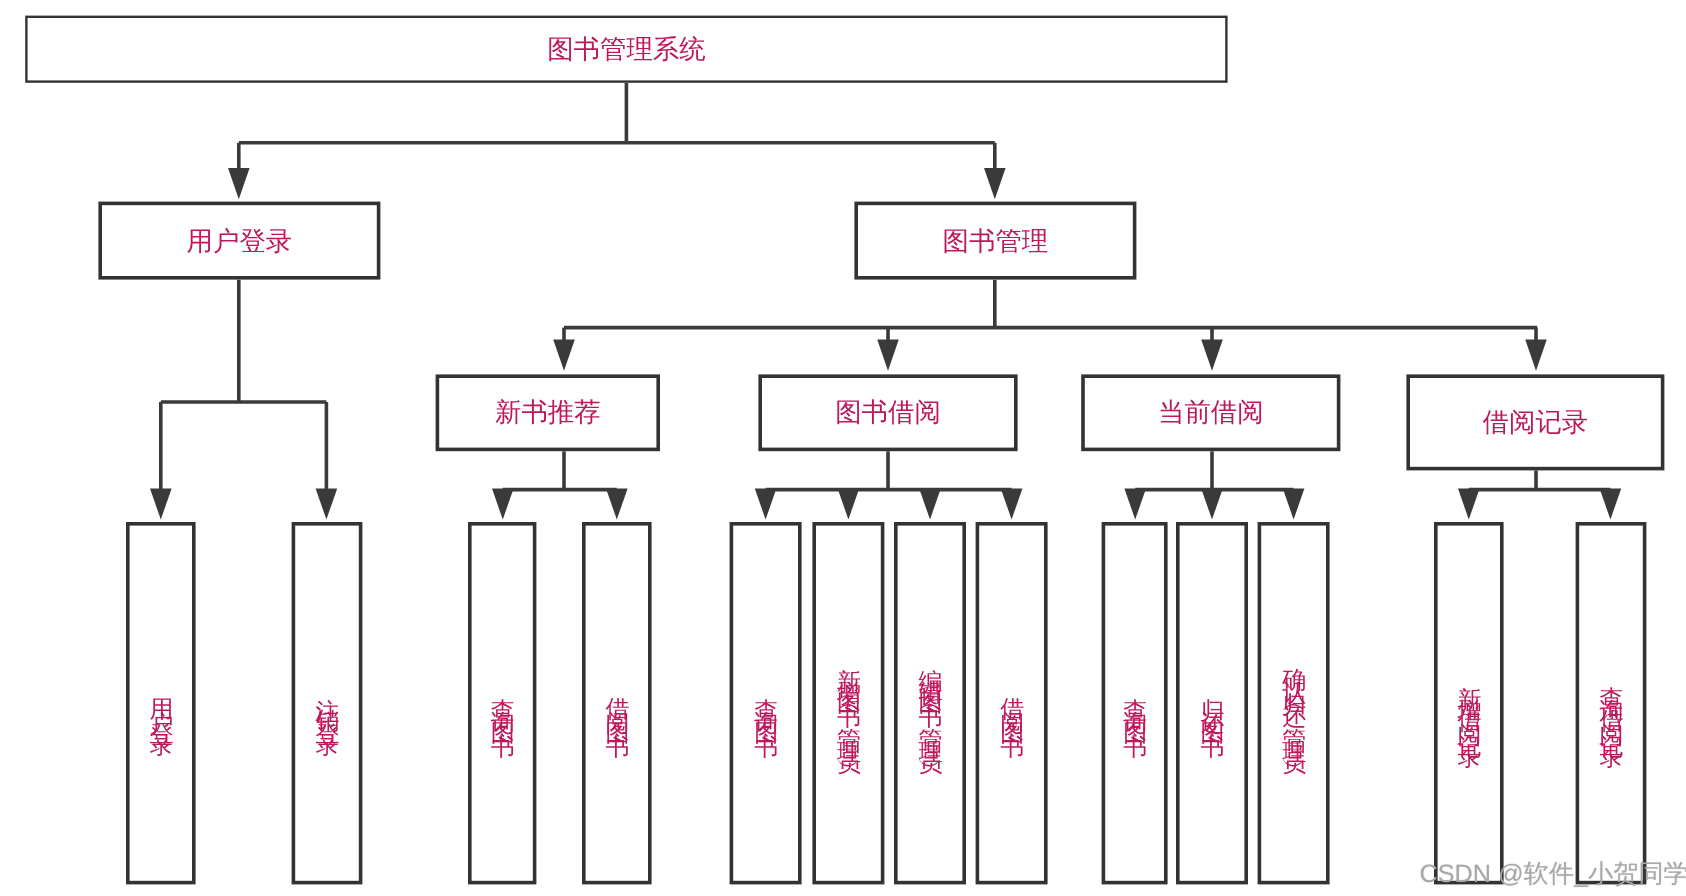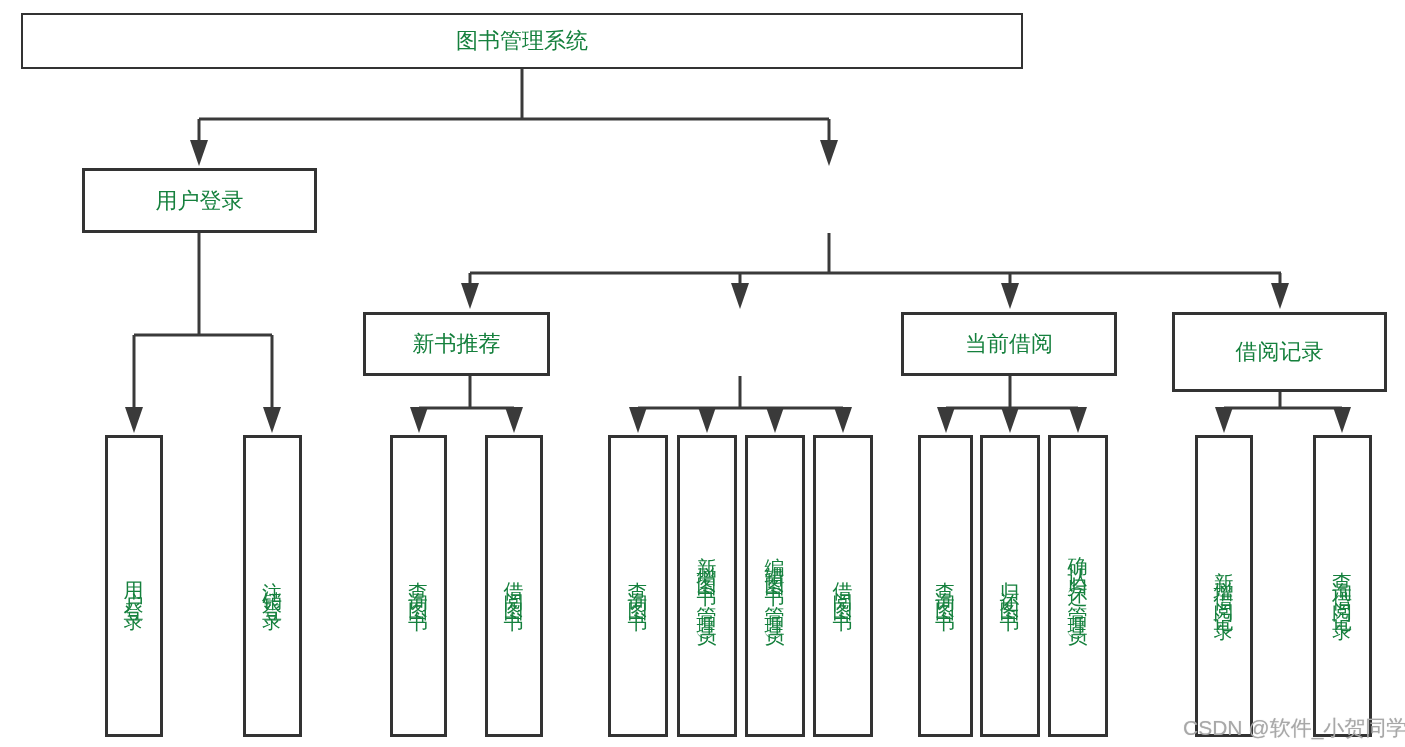--- a/index.html
+++ b/index.html
@@ -24,21 +24,21 @@
     pointer-events: none;
   }
   .node {
     position: absolute;
     box-sizing: border-box;
     background: #ffffff;
     border: 3px solid #333333;
     display: flex;
     align-items: center;
     justify-content: center;
-    color: #15803d;
+    color: #be185d;
   }
   .node.root {
     border-width: 2px;
     font-size: 22px;
   }
   .node.branch {
     font-size: 22px;
   }
   .node.leaf {
     font-size: 20px;
@@ -130,24 +130,30 @@
     </g>
   </svg>
 
   <div class="node root" style="left:21px; top:13px; width:1002px; height:56px;">
     <span class="hlabel">图书管理系统</span>
   </div>
 
   <div class="node branch" style="left:82px; top:168px; width:235px; height:65px;">
     <span class="hlabel">用户登录</span>
   </div>
+  <div class="node branch" style="left:712px; top:168px; width:235px; height:65px;">
+    <span class="hlabel">图书管理</span>
+  </div>
 
   <div class="node branch" style="left:363px; top:312px; width:187px; height:64px;">
     <span class="hlabel">新书推荐</span>
   </div>
+  <div class="node branch" style="left:632px; top:312px; width:216px; height:64px;">
+    <span class="hlabel">图书借阅</span>
+  </div>
   <div class="node branch" style="left:901px; top:312px; width:216px; height:64px;font-family:Liberation Serif, serif;">
     <span class="hlabel">当前借阅</span>
   </div>
   <div class="node branch" style="left:1172px; top:312px; width:215px; height:80px;">
     <span class="hlabel">借阅记录</span>
   </div>
 
   <div class="node leaf" style="left:105px; top:435px; width:58px; height:302px;">
     <span class="vlabel">用户登录</span>
   </div>

